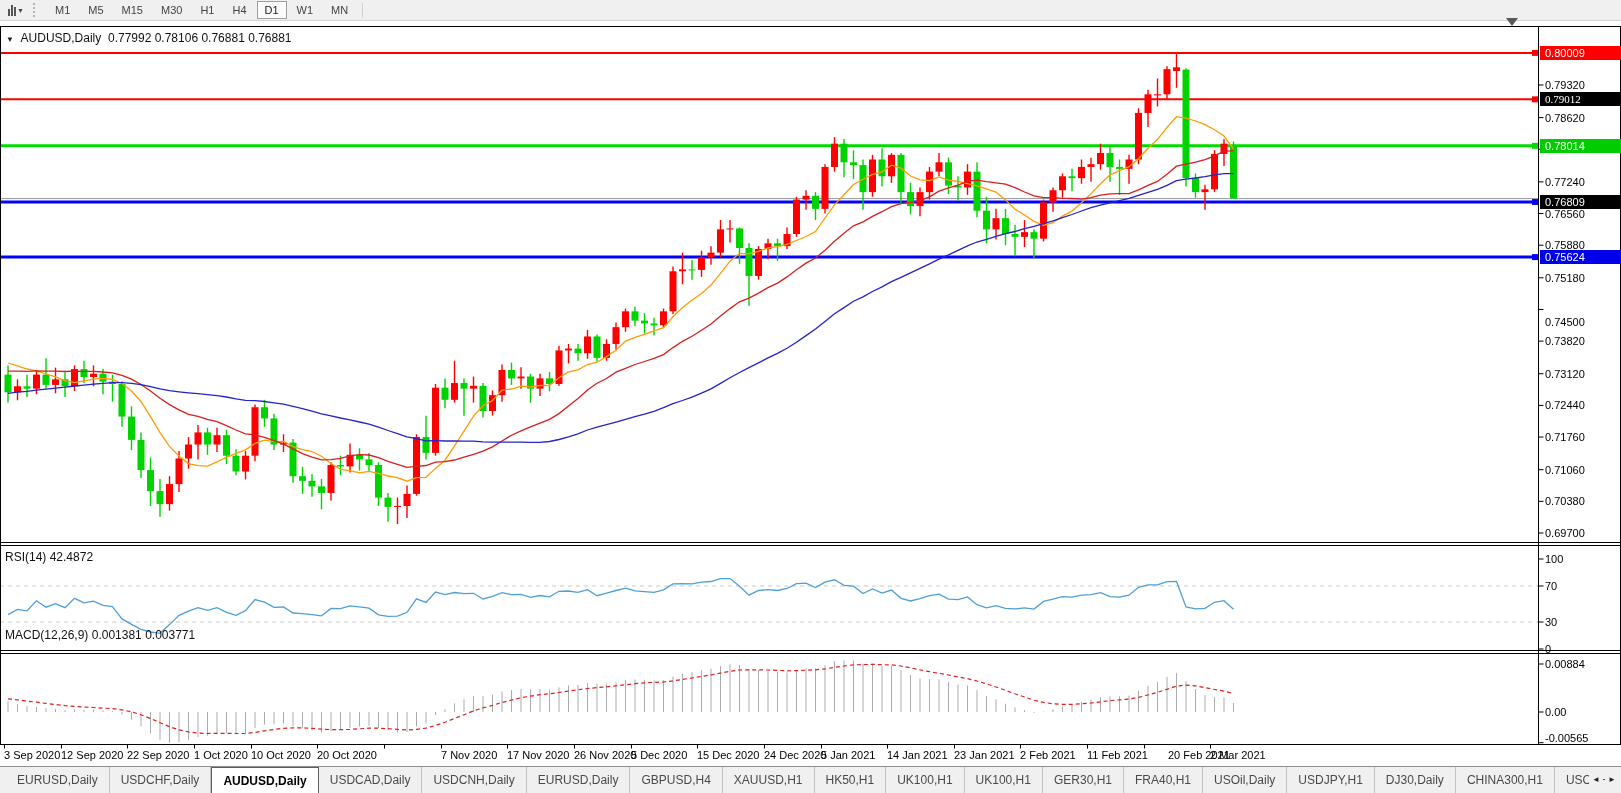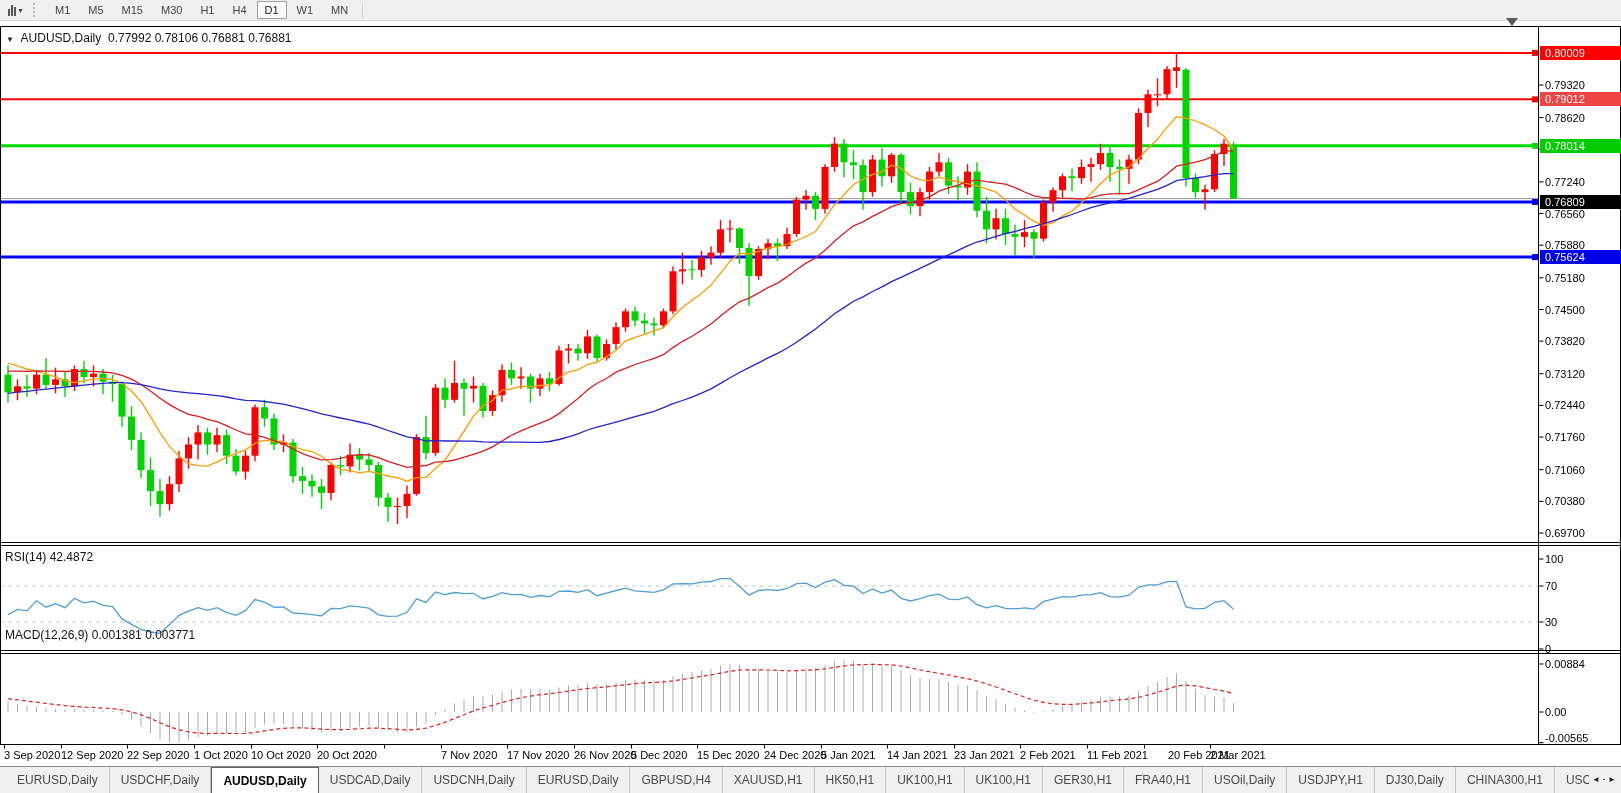--- a/index.html
+++ b/index.html
@@ -575,39 +575,39 @@
   </div>
 
   <div id="axis-labels">
       <div class="ax" style="top: 78.9966px;">0.79320</div>
       <div class="ax" style="top: 111.596px;">0.78620</div>
       <div class="ax" style="top: 143.263px;">0.77940</div>
       <div class="ax" style="top: 175.862px;">0.77240</div>
       <div class="ax" style="top: 207.53px;">0.76560</div>
       <div class="ax" style="top: 239.197px; text-align: center;">0.75880</div>
       <div class="ax" style="top: 271.796px;">0.75180</div>
-      <div class="ax" style="top: 304px;">0.74500</div>
+      <div class="ax" style="top: 316px;">0.74500</div>
       <div class="ax" style="top: 335.132px;">0.73820</div>
       <div class="ax" style="top: 367.731px;">0.73120</div>
       <div class="ax" style="top: 399.398px;">0.72440</div>
       <div class="ax" style="top: 431.066px;">0.71760</div>
       <div class="ax" style="top: 463.665px;">0.71060</div>
       <div class="ax" style="top: 495.332px;">0.70380</div>
       <div class="ax" style="top: 527px;">0.69700</div>
       <div class="ax" style="top: 553px;">100</div>
       <div class="ax" style="top: 580px;">70</div>
       <div class="ax" style="top: 616px;">30</div>
       <div class="ax" style="top: 643px;">0</div>
       <div class="ax" style="top: 657.999px; text-align: center;">0.00884</div>
       <div class="ax" style="top: 706px;">0.00</div>
       <div class="ax" style="top: 732px;">-0.00565</div>
     </div>
   <div id="badges">
       <div class="badge" style="top: 45.9099px; background: rgb(255, 0, 0);">0.80009</div>
-      <div class="badge" style="top: 92.3402px; background: #ef4444;">0.79012</div>
+      <div class="badge" style="top: 92.3402px; background: #000000; font-family: Liberation Serif, serif;">0.79012</div>
       <div class="badge" style="top: 138.817px; background: rgb(0, 204, 0);">0.78014</div>
       <div class="badge" style="top: 194.934px; background: rgb(0, 0, 0);">0.76809</div>
       <div class="badge" style="top: 250.119px; background: rgb(0, 0, 232);">0.75624</div>
     </div>
   <div id="date-labels">
       <div class="dlab" style="left: 4px;">3 Sep 2020</div>
       <div class="dlab" style="left: 61px;">12 Sep 2020</div>
       <div class="dlab" style="left: 127px;">22 Sep 2020</div>
       <div class="dlab" style="left: 194px;">1 Oct 2020</div>
       <div class="dlab" style="left: 251px;">10 Oct 2020</div>

